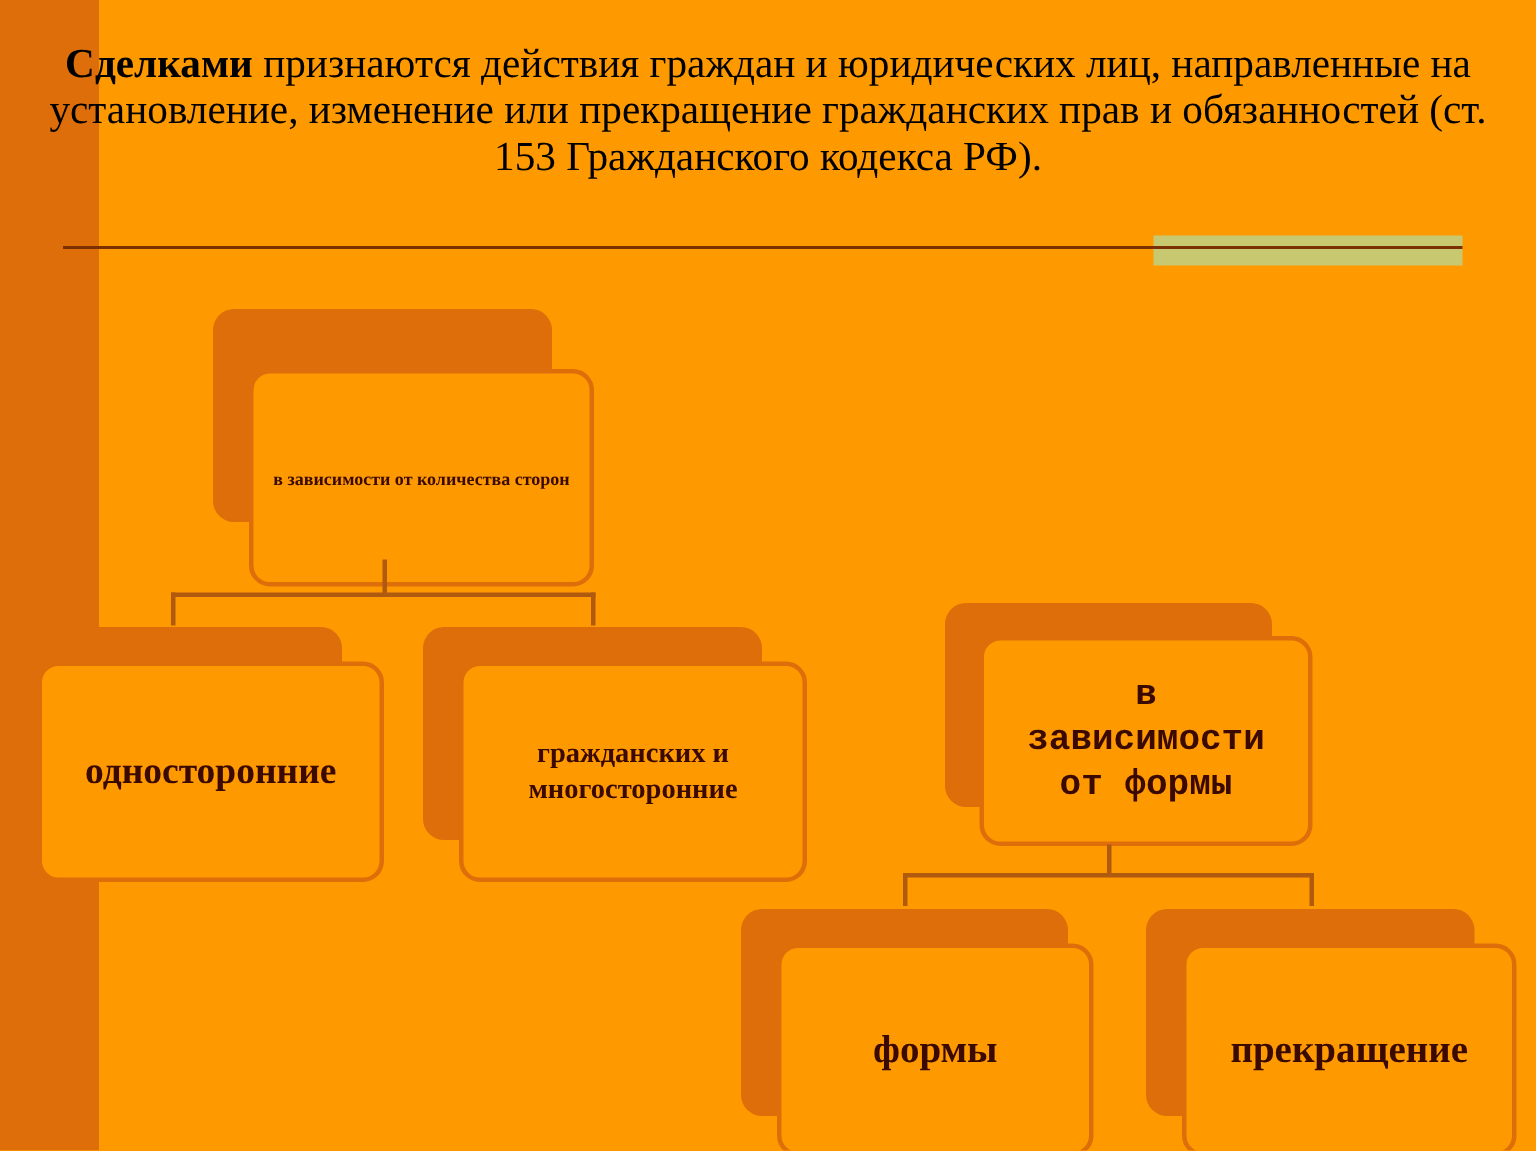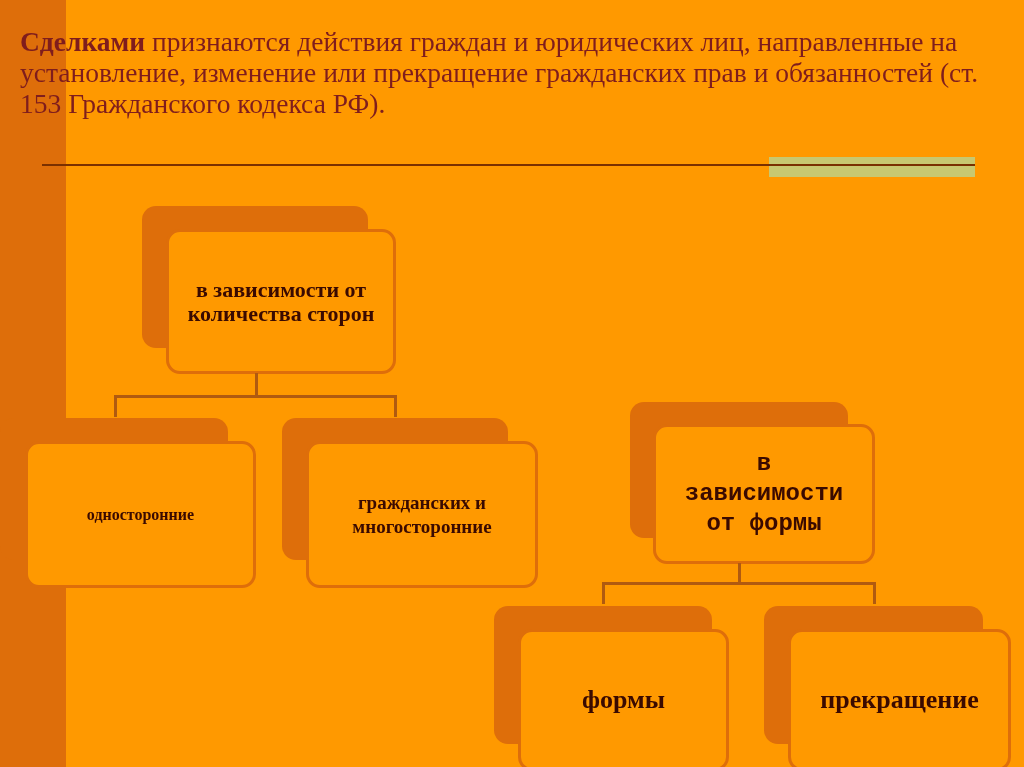--- a/index.html
+++ b/index.html
@@ -1,18 +1,18 @@
 <!DOCTYPE html>
 <html><head>
 <meta charset="utf-8">
 <style>
   html, body { margin:0; padding:0; }
   body { width:1024px; height:767px; position:relative; overflow:hidden; background:#FF9900; font-family:"Liberation Serif", serif; }
   .leftbar { position:absolute; left:0; top:0; width:66px; height:767px; background:#DE6E0A; }
-  .title { position:absolute; left:20px; top:26px; width:984px; color:#7f1d1d; font-size:27.5px; line-height:31px; }
+  .title { position:absolute; left:20px; top:26px; width:984px; text-align:center; color:#000000; font-size:27.5px; line-height:31px; }
   .title b { font-weight:bold; }
   .hl { position:absolute; left:769px; top:157px; width:206px; height:20px; background:#C8C870; }
   .rule { position:absolute; left:42px; top:164px; width:933px; height:2px; background:#7A3000; }
   .back { position:absolute; background:#DE6E0A; border-radius:14px; }
   .front { position:absolute; background:#FF9900; border:3px solid #DE6E0A; border-radius:14px; box-sizing:border-box; display:flex; align-items:center; justify-content:center; text-align:center; color:#3A0A00; font-weight:bold; }
   .front span { display:block; }
   .ln { position:absolute; background:#B05A10; }
 </style>
 </head>
 <body>
@@ -20,31 +20,31 @@
 <div class="leftbar"></div>
 
 <div class="title">
   <b>Сделками</b><span> признаются действия граждан и юридических лиц, направленные на  установление, изменение или прекращение гражданских прав и обязанностей (ст. 153 Гражданского кодекса РФ).</span>
 </div>
 
 <div class="hl"></div>
 <div class="rule"></div>
 
 <div class="back" style="left:142px;top:206px;width:226px;height:142px;"></div>
-<div class="front" style="left:166px;top:229px;width:230px;height:145px;font-size:22px;line-height:24px;padding:0 10px;">
+<div class="front" style="left:166px;top:246px;width:230px;height:145px;font-size:12px;line-height:24px;padding:0 10px;">
   <span>в зависимости от количества сторон</span>
 </div>
 
 <div class="ln" style="left:255px;top:373px;width:3px;height:24px;"></div>
 <div class="ln" style="left:114px;top:395px;width:283px;height:3px;"></div>
 <div class="ln" style="left:114px;top:395px;width:3px;height:22px;"></div>
 <div class="ln" style="left:394px;top:395px;width:3px;height:22px;"></div>
 
 <div class="back" style="left:0px;top:418px;width:228px;height:142px;"></div>
-<div class="front" style="left:25px;top:441px;width:231px;height:147px;font-size:16px;line-height:24px;align-items:center;">
+<div class="front" style="left:25px;top:441px;width:231px;height:147px;font-size:25px;line-height:24px;align-items:center;">
   <span>односторонние</span>
 </div>
 
 <div class="back" style="left:282px;top:418px;width:226px;height:142px;"></div>
 <div class="front" style="left:306px;top:441px;width:232px;height:147px;font-size:19px;line-height:24px;padding:0 8px;">
   <span>гражданских и многосторонние</span>
 </div>
 
 <div class="back" style="left:630px;top:402px;width:218px;height:136px;"></div>
 <div class="front" style="left:653px;top:424px;width:222px;height:140px;font-size:24px;line-height:30px;padding:0 20px;font-family:Liberation Mono, monospace;">

